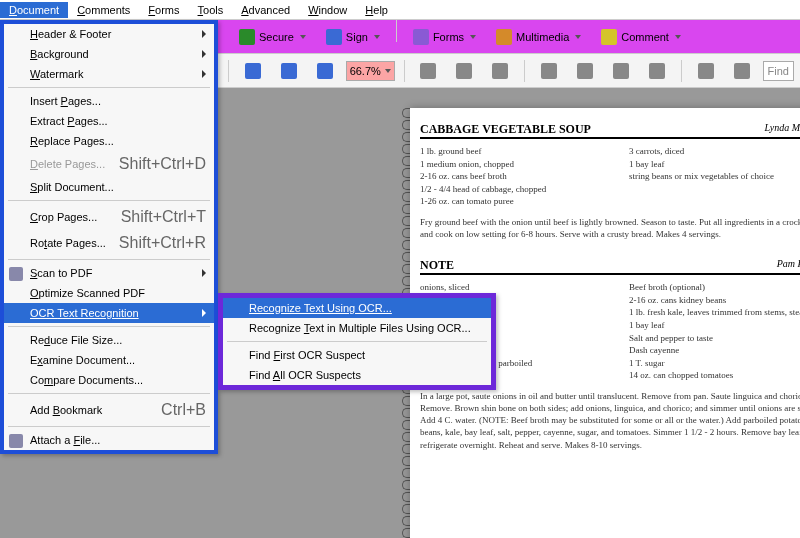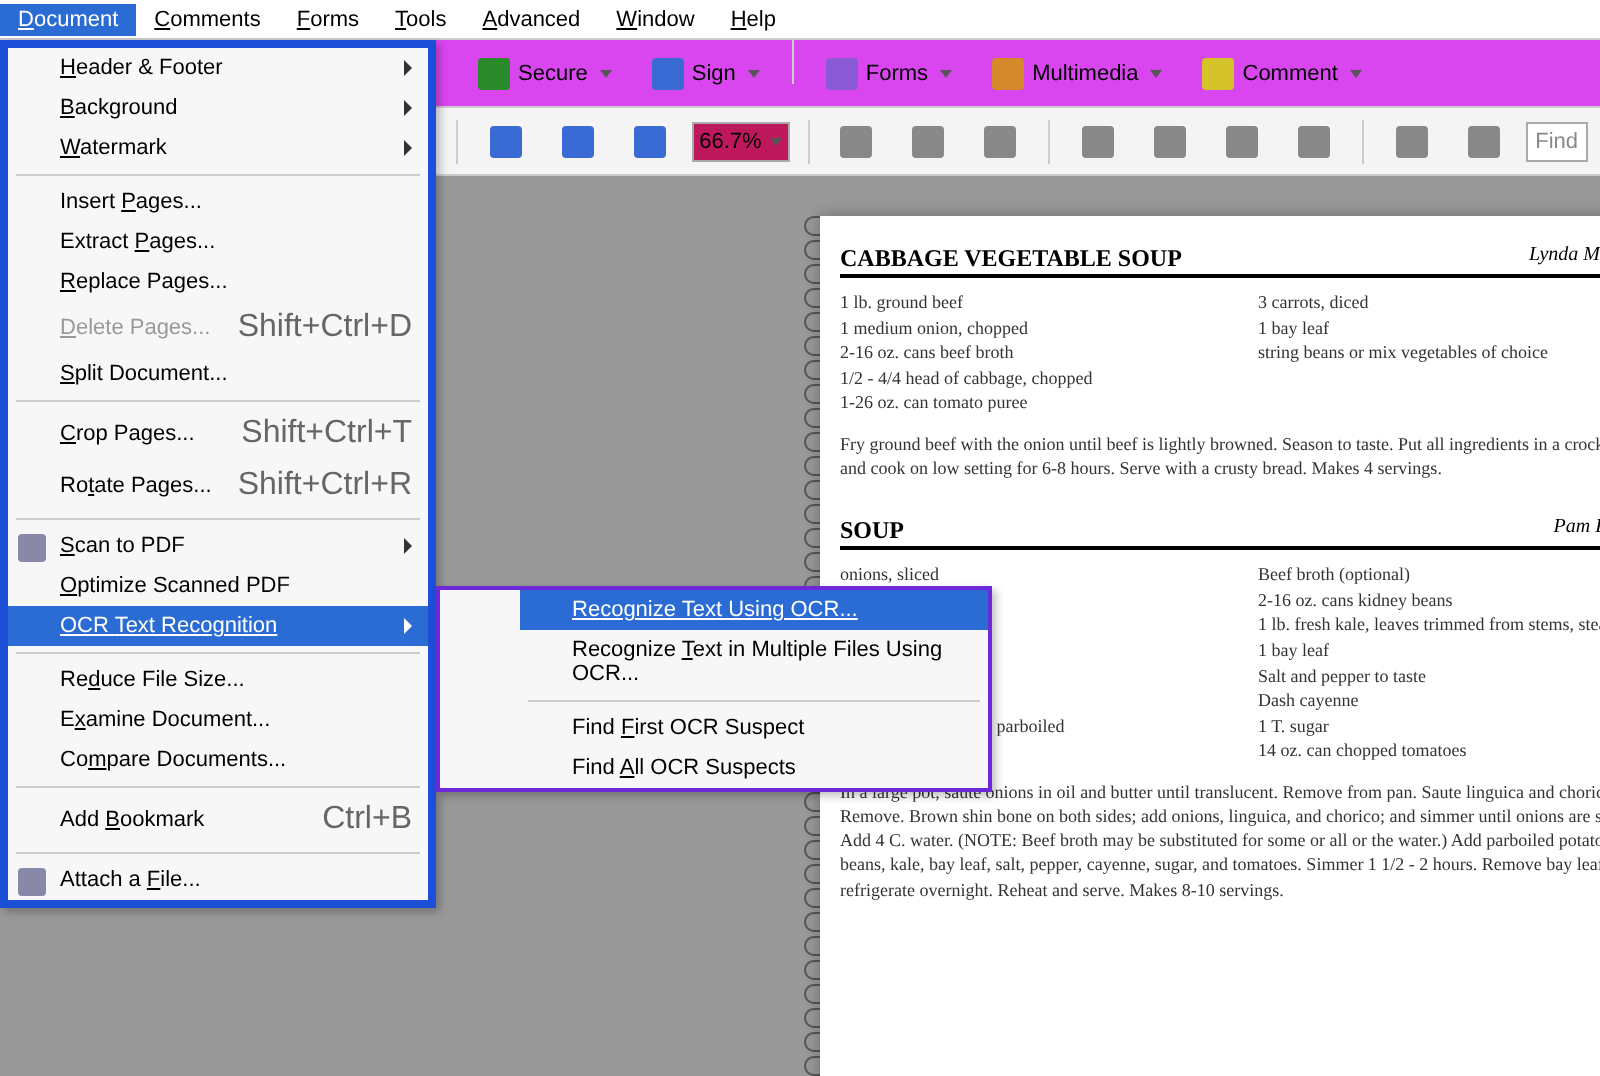--- a/index.html
+++ b/index.html
@@ -6,32 +6,32 @@
   body { font-family: Tahoma, Arial, sans-serif; font-size: 11px; background: #e8e8e8; width: 800px; height: 538px; overflow: hidden; position: relative; }
   .menubar { background: #ffffff; height: 20px; display: flex; align-items: center; border-bottom: 1px solid #ccc; }
   .menubar-item { padding: 2px 9px; cursor: default; }
   .menubar-item.active { background: #2b6cd4; color: #fff; }
   .toolbar { background: #d946ef; height: 34px; display: flex; padding: 0 6px; border-bottom: 1px solid #ccc; gap: 6px; }
   .toolbar2 { background: #f4f4f4; height: 34px; display: flex; align-items: center; padding: 0 6px; border-bottom: 1px solid #ccc; gap: 6px; }
   .tb-btn { display: inline-flex; align-items: center; gap: 4px; padding: 3px 6px; border: 1px solid transparent; border-radius: 2px; }
   .tb-sep { width: 1px; height: 22px; background: #ccc; margin: 0 3px; }
   .tb-icon { width: 16px; height: 16px; display: inline-block; background: #88a; border-radius: 2px; }
   .drop-arrow { width: 0; height: 0; border-left: 3px solid transparent; border-right: 3px solid transparent; border-top: 4px solid #555; margin-left: 2px; }
-  .zoom-box { border: 1px solid #aaa; background: #be185d; width: 52px; height: 20px; display: inline-flex; align-items: center; justify-content: flex-end; padding: 0 3px; }
+  .zoom-box { border: 1px solid #aaa; background: #fca5a5; width: 52px; height: 20px; display: inline-flex; align-items: center; justify-content: flex-end; padding: 0 3px; }
   .find-box { border: 1px solid #aaa; background: #fff; width: 44px; height: 20px; display: flex; align-items: center; padding: 0 4px; color: #888; margin-left: auto; }
   .dropdown { position: absolute; left: 0; top: 20px; width: 218px; background: #f7f7f7; border: 4px solid #1d4ed8; box-shadow: 2px 2px 4px rgba(0,0,0,0.25); z-index: 30; }
   .dropdown-item { display: flex; align-items: center; padding: 4px 8px 4px 26px; position: relative; cursor: default; }
   .dropdown-item.highlight { background: #2b6cd4; color: #fff; text-decoration: underline; }
   .dropdown-item.disabled { color: #999; }
   .dropdown-item .shortcut { margin-left: auto; color: #666; font-size: 16px; }
   .dropdown-item .arrow { margin-left: auto; width: 0; height: 0; border-top: 4px solid transparent; border-bottom: 4px solid transparent; border-left: 4px solid #333; }
   .dropdown-item.highlight .arrow { border-left-color: #fff; }
   .dropdown-sep { height: 1px; background: #ccc; margin: 3px 4px; }
   .dropdown-icon { position: absolute; left: 5px; top: 4px; width: 14px; height: 14px; background: #88a; border-radius: 2px; }
-  .submenu { position: absolute; left: 218px; top: 293px; width: 278px; background: #f7f7f7; border: 2px solid #6d28d9; box-shadow: 2px 2px 4px rgba(0,0,0,0.25); z-index: 31; padding-left: 40px; }
+  .submenu { position: absolute; left: 218px; top: 293px; width: 278px; background: #f7f7f7; border: 5px solid #6d28d9; box-shadow: 2px 2px 4px rgba(0,0,0,0.25); z-index: 31; }
   .doc-area { position: absolute; left: 0; top: 88px; right: 0; bottom: 0; background: #999; overflow: hidden; }
   .page { position: absolute; left: 410px; top: 20px; width: 420px; height: 500px; background: #fff; box-shadow: 0 0 8px rgba(0,0,0,0.3); }
   .binding { position: absolute; left: 402px; top: 20px; width: 14px; height: 500px; }
   .binding-ring { width: 12px; height: 10px; border: 1.5px solid #555; border-right: none; border-radius: 8px 0 0 8px; margin-bottom: 2px; background: transparent; }
   .recipe { padding: 4px 10px; font-family: Georgia, serif; }
   .recipe-title { font-size: 12px; font-weight: bold; border-bottom: 2px solid #000; margin: 10px 0 6px 0; display: flex; justify-content: space-between; }
   .recipe-author { font-style: italic; font-weight: normal; font-size: 10px; }
   .ingredients { display: flex; gap: 18px; font-size: 9px; color: #333; margin-bottom: 8px; line-height: 1.4; }
   .ingredients-col { flex: 1; }
   .instructions { font-size: 9px; color: #333; line-height: 1.35; }
@@ -200,21 +200,21 @@
           <div class="ingredients-col">
             <div>3 carrots, diced</div>
             <div>1 bay leaf</div>
             <div>string beans or mix vegetables of choice</div>
           </div>
         </div>
         <div class="instructions">Fry ground beef with the onion until beef is lightly browned. Season to taste. Put all ingredients in a crock pot and cook on low setting for 6-8 hours. Serve with a crusty bread. Makes 4 servings.</div>
       </div>
       <div class="recipe">
         <div class="recipe-title">
-          <span>SOUP</span>
+          <span>NOTE</span>
           <span class="recipe-author">Pam Perez</span>
         </div>
         <div class="ingredients">
           <div class="ingredients-col">
             <div>onions, sliced</div>
             <div>oil</div>
             <div>linguica</div>
             <div>chorico</div>
             <div>1/2 lb. chorico</div>
             <div>1 beef shin bone</div>

